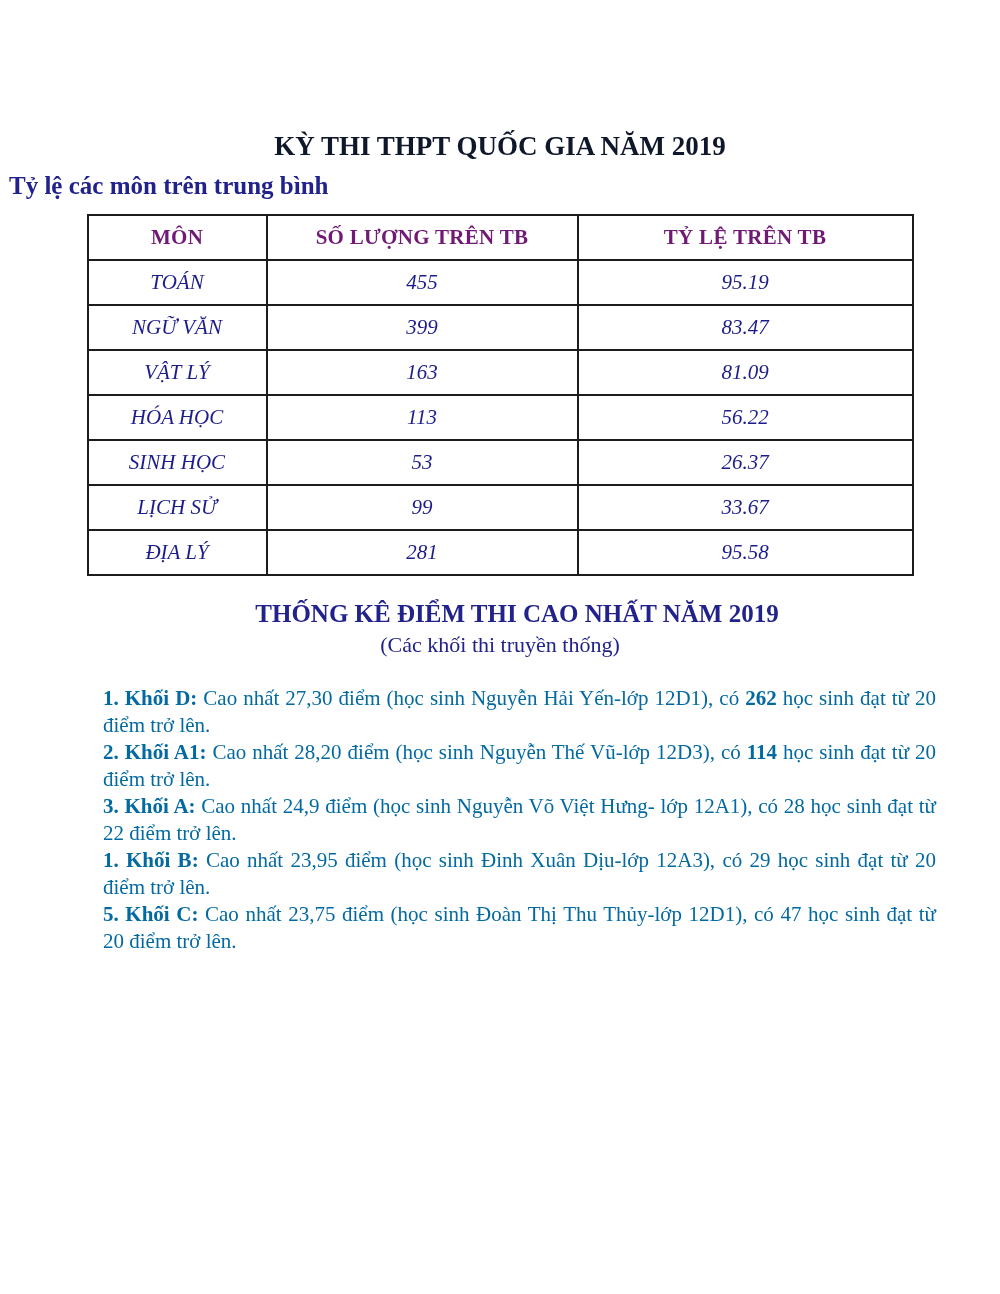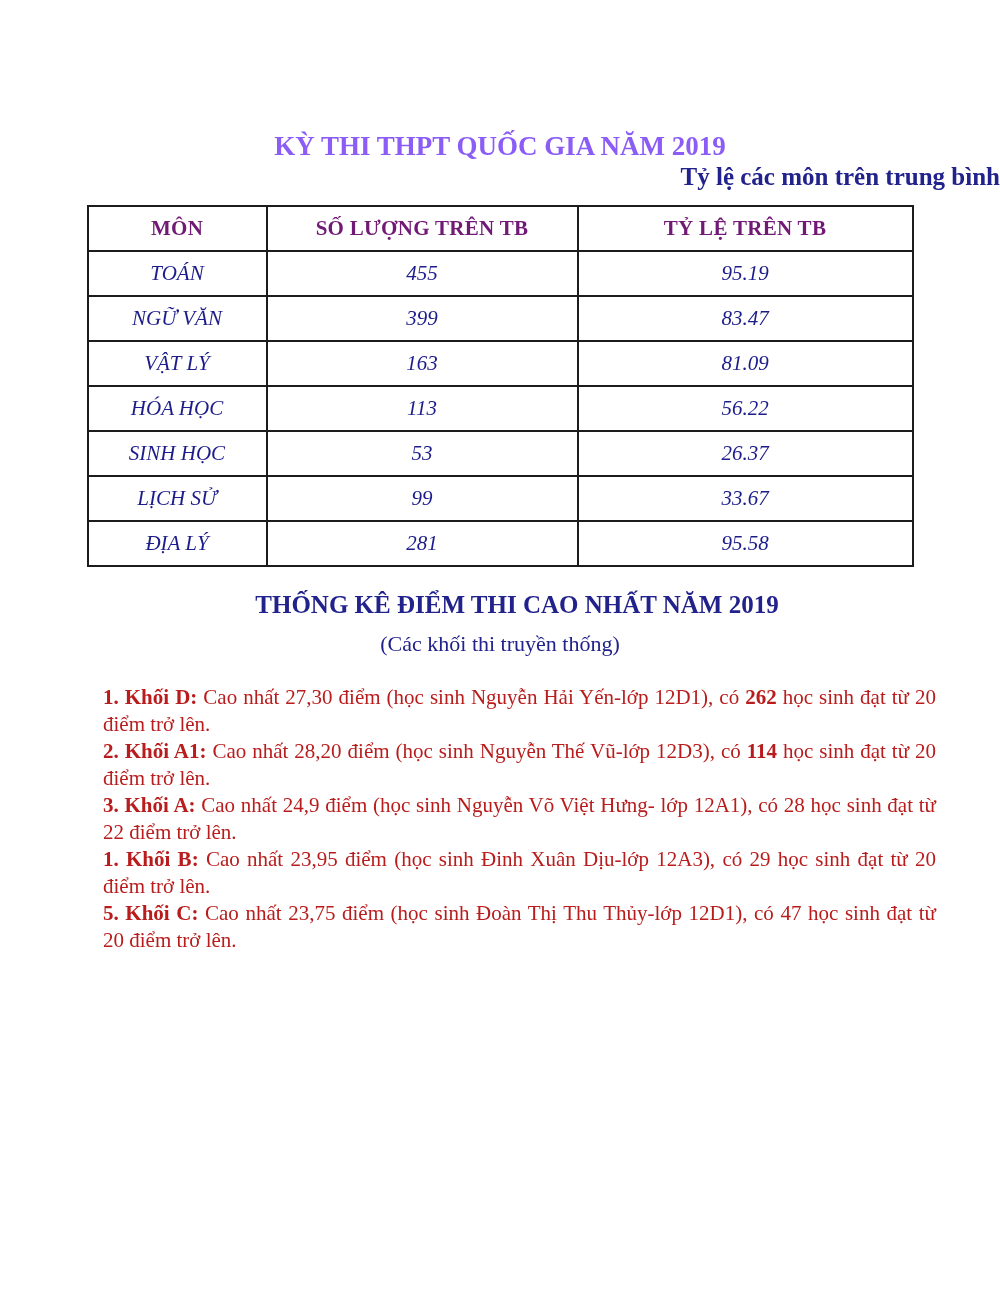--- a/index.html
+++ b/index.html
@@ -12,30 +12,30 @@
     color: #1c1c8a;
     box-sizing: border-box;
     padding-top: 131px;
     overflow: hidden;
   }
   .doc-title {
     text-align: center;
     font-weight: bold;
     font-size: 27px;
     line-height: 31px;
-    color: #8b5cf6;
+    color: #0f172a;
     margin: 0;
   }
   .doc-subtitle {
-    text-align: right;
+    text-align: left;
     font-weight: bold;
     font-size: 25px;
     line-height: 29px;
     color: #22228c;
-    margin: 0;
+    margin: 9px;
   }
   table.score-table {
     border-collapse: collapse;
     table-layout: fixed;
     width: 825px;
     margin: 14px auto 0 auto;
   }
   .score-table th, .score-table td {
     border: 2px solid #1c1c1c;
     text-align: center;
@@ -57,33 +57,33 @@
   .stats-heading {
     margin: 23px 0 0 0;
     text-align: center;
     font-weight: bold;
     font-size: 25px;
     line-height: 29px;
     color: #22228c;
     padding-left: 34px;
   }
   .stats-subheading {
-    margin: 12px;
+    margin: 4px;
     text-align: center;
     font-weight: normal;
     font-size: 22px;
     line-height: 26px;
     color: #22228c;
   }
   .stats-list {
     margin: 27px 64px 0 103px;
     text-align: justify;
     font-size: 21px;
     line-height: 27px;
-    color: #b91c1c;
+    color: #0369a1;
   }
   .stats-item { margin: 0; }
   .stats-item b { font-weight: bold; }
 </style>
 </head>
 <body>
 
 <div class="page">
 
   <p class="doc-title">KỲ THI THPT QUỐC GIA NĂM 2019</p>

